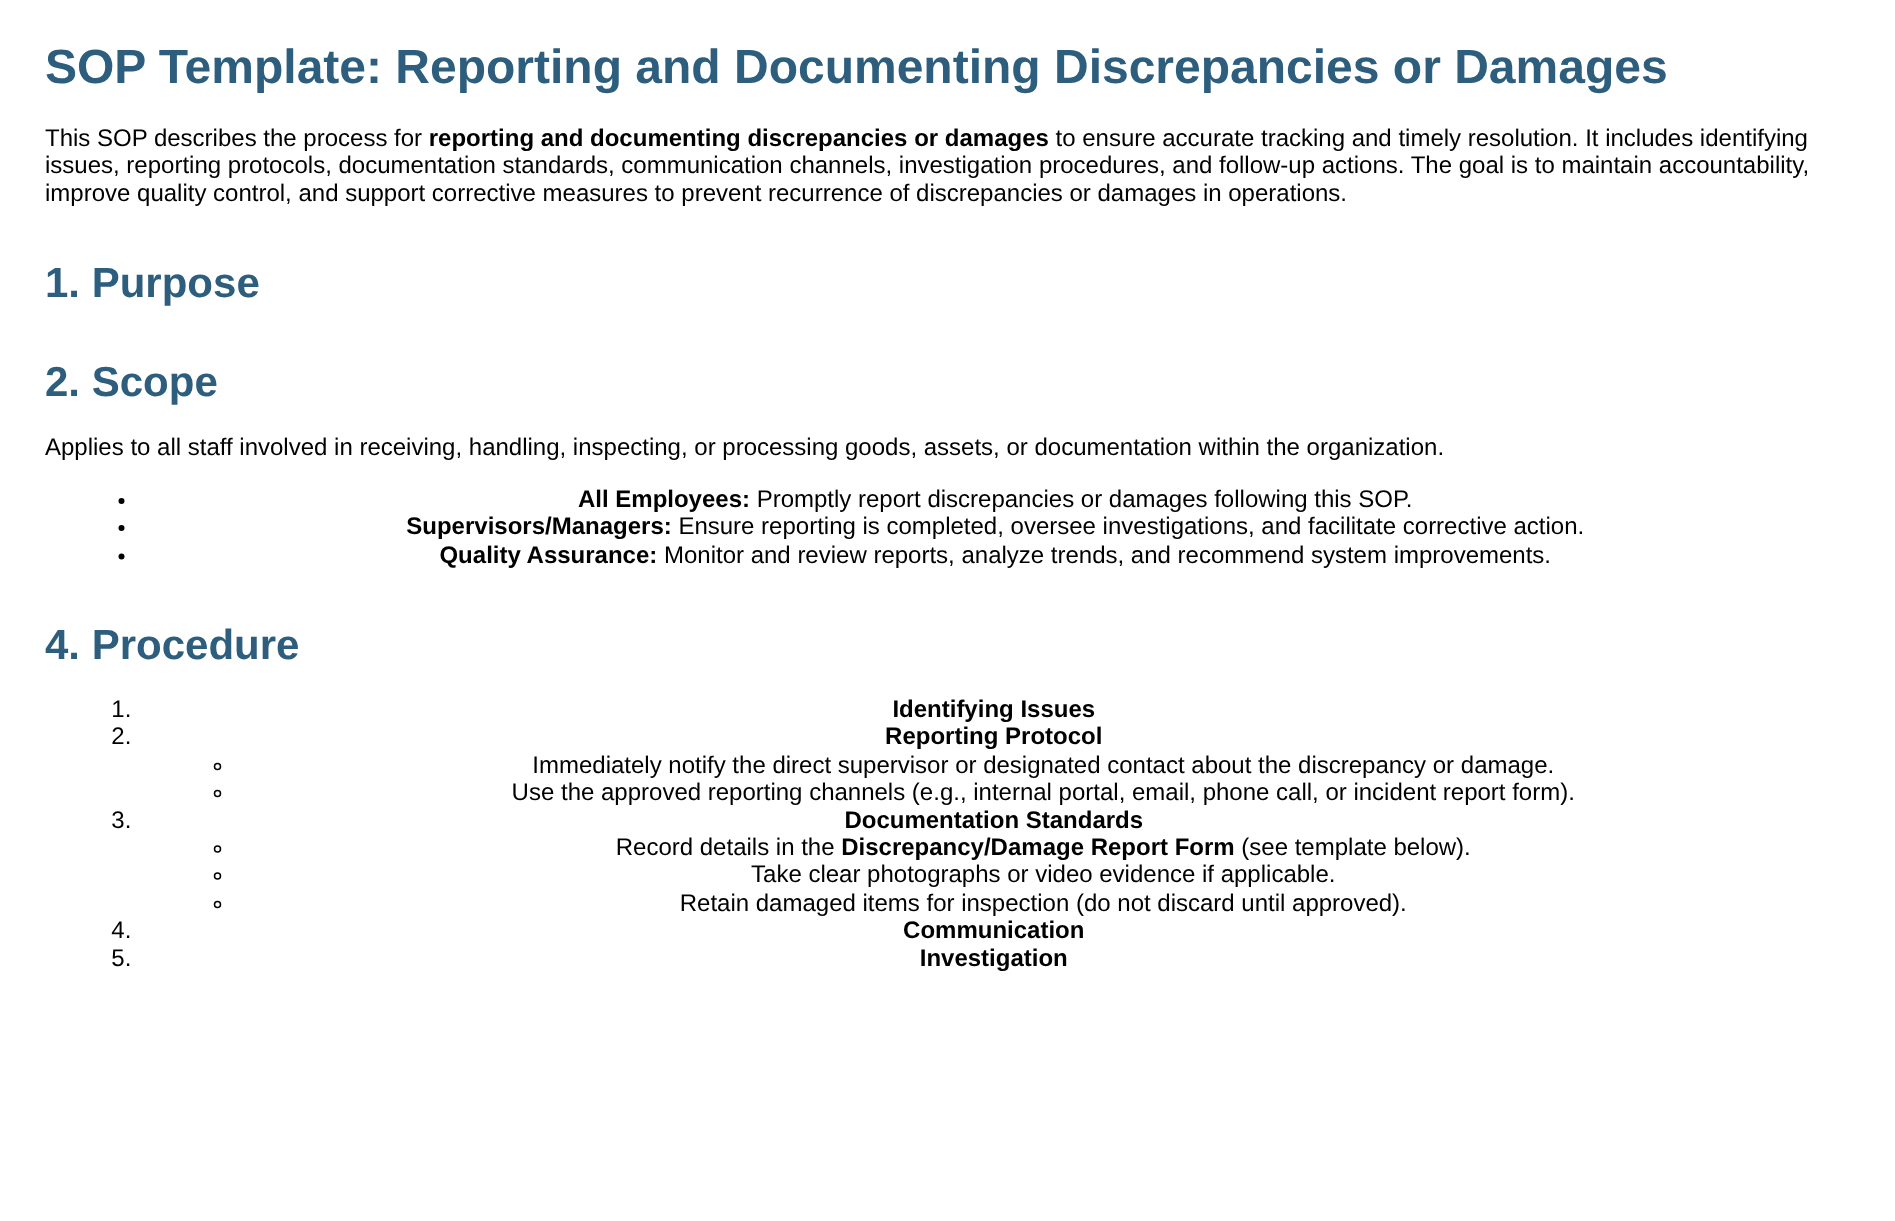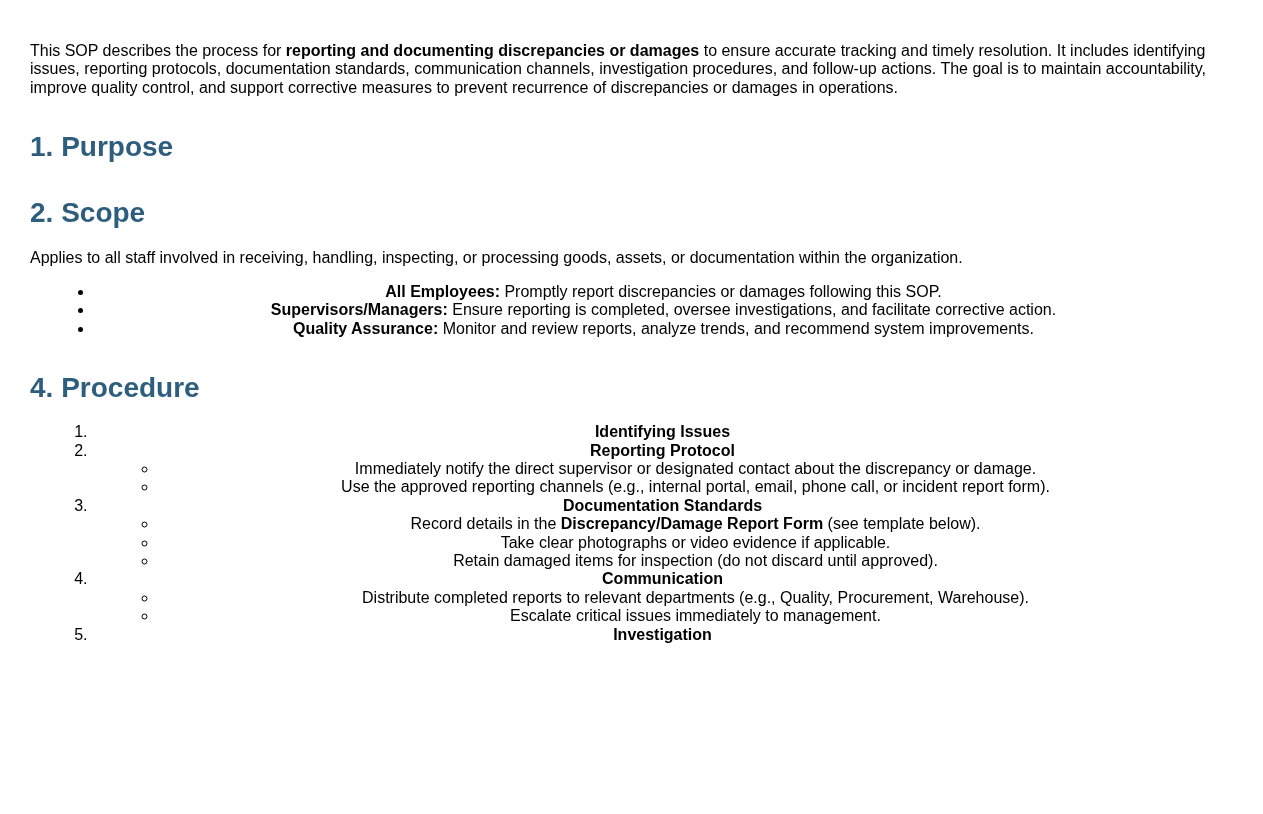--- a/index.html
+++ b/index.html
@@ -45,20 +45,21 @@
     margin: 0;
     padding-left: 66px;
   }
   li { line-height: 1.15; text-align: center; }
 </style>
 </head>
 <body>
 
 <article>
 
+  <h1>SOP Template: Reporting and Documenting Discrepancies or Damages</h1>
 
   <p><span>This SOP describes the process for </span><span class="b">reporting and documenting discrepancies or damages</span><span> to ensure accurate tracking and timely resolution. It includes identifying issues, reporting protocols, documentation standards, communication channels, investigation procedures, and follow-up actions. The goal is to maintain accountability, improve quality control, and support corrective measures to prevent recurrence of discrepancies or damages in operations.</span></p>
 
   <h2>1. Purpose</h2>
 
   <h2>2. Scope</h2>
   <p>Applies to all staff involved in receiving, handling, inspecting, or processing goods, assets, or documentation within the organization.</p>
 
   <ul class="resp-list">
     <li><span class="b">All Employees:</span><span> Promptly report discrepancies or damages following this SOP.</span></li>
@@ -77,21 +78,17 @@
       </ul>
     </li>
     <li><span class="b">Documentation Standards</span>
       <ul>
         <li><span>Record details in the </span><span class="b">Discrepancy/Damage Report Form</span><span> (see template below).</span></li>
         <li><span>Take clear photographs or video evidence if applicable.</span></li>
         <li><span>Retain damaged items for inspection (do not discard until approved).</span></li>
       </ul>
     </li>
     <li><span class="b">Communication</span>
-      <ul>
-        <li><span>Distribute completed reports to relevant departments (e.g., Quality, Procurement, Warehouse).</span></li>
-        <li><span>Escalate critical issues immediately to management.</span></li>
-      </ul>
     </li>
     <li><span class="b">Investigation</span></li>
   </ol>
 
 </article>
 
 </body></html>

